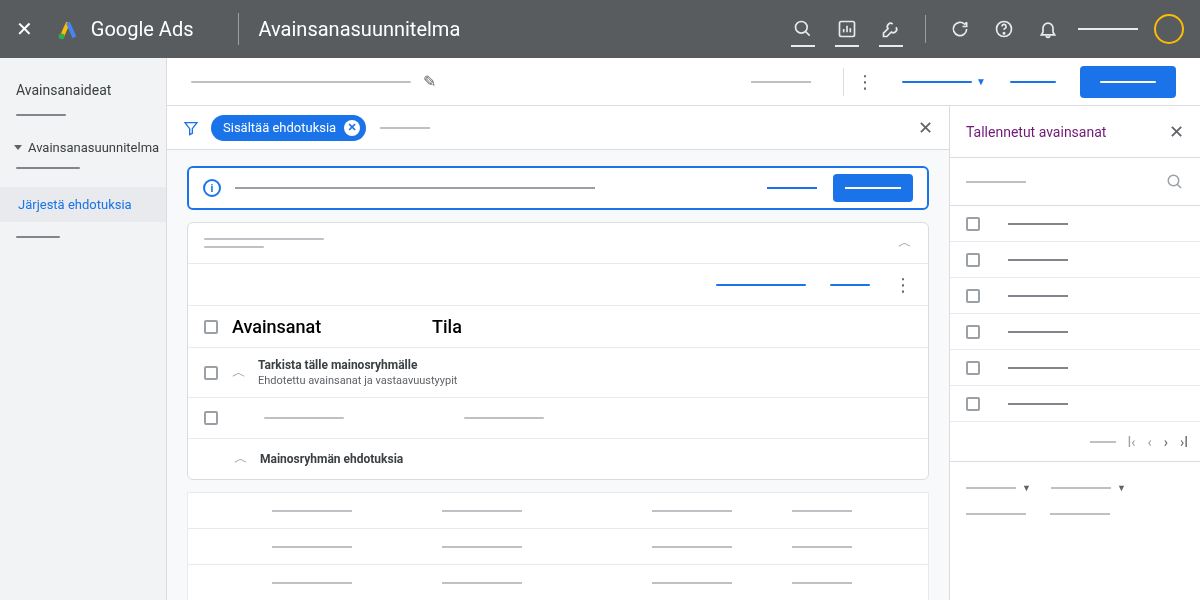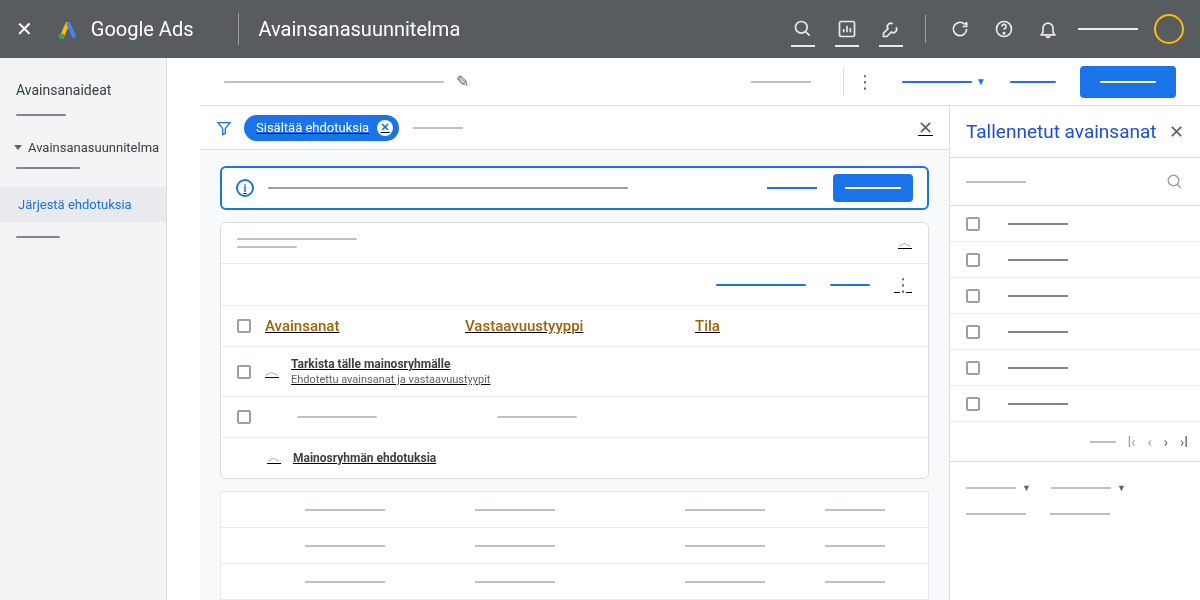--- a/index.html
+++ b/index.html
@@ -13,21 +13,21 @@
 .topbar .divider { width: 1px; height: 32px; background: rgba(255,255,255,.4); margin: 0 20px; }
 .topbar .title { font-size: 20px; font-weight: 400; }
 .topbar .spacer { flex: 1; }
 .topbar .icon-btn { width: 32px; height: 32px; display: flex; align-items: center; justify-content: center; margin: 0 6px; cursor: pointer; position: relative; }
 .topbar .icon-btn.under::after { content:''; position:absolute; bottom:-2px; left:4px; right:4px; height:2px; background:#e8eaed; }
 .topbar .vbar { width:1px; height:28px; background: rgba(255,255,255,.4); margin: 0 12px; }
 .topbar .placeholder-line { width:60px; height:2px; background:#e8eaed; margin:0 8px; }
 .topbar .avatar-ring { width:30px; height:30px; border:2px solid #fbbc04; border-radius:50%; margin-left:8px; }
 
 
-.main { display:flex; height:calc(600px - 58px);gap:33px; }
+.main { display:flex; height:calc(600px - 58px); }
 .sidebar { width:167px; background:#f1f3f4; border-right:1px solid #dadce0; padding-top:18px; }
 .sidebar .heading { font-size:14px; color:#3c4043; padding:6px 16px 10px; }
 .sidebar .ph-line { height:2px; background:#80868b; border-radius:1px; margin:6px 16px 18px; }
 .sidebar .ph-line.short { width:50px; }
 .sidebar .group-row { display:flex; align-items:center; padding:6px 14px; font-size:13px; color:#3c4043; }
 .sidebar .caret { width:0;height:0;border-left:4px solid transparent;border-right:4px solid transparent;border-top:5px solid #5f6368;margin-right:6px; }
 .sidebar .active { background:#e8eaed; color:#1a73e8; font-size:13px; padding:10px 16px; border-left:2px solid transparent; }
 
 .content { flex:1; display:flex; flex-direction:column; background:#fff; }
 
@@ -41,21 +41,21 @@
 .toolbar .vsep { width:1px; height:28px; background:#dadce0; margin:0 12px; }
 .toolbar .more-dots { color:#5f6368; font-size:18px; margin-right:16px; cursor:pointer; }
 .toolbar .link { color:#1a73e8; font-size:13px; margin:0 12px; display:flex; align-items:center; }
 .toolbar .link .ph { background:#1a73e8; width:70px; }
 .toolbar .link .chev { margin-left:4px; font-size:10px; }
 .toolbar .primary-btn { background:#1a73e8; color:#fff; border:none; border-radius:4px; height:32px; padding:0 20px; margin-left:12px; display:flex; align-items:center; }
 .toolbar .primary-btn .ph { background:#fff; width:56px; }
 
 
 .body-row { flex:1; display:flex; overflow:hidden; }
-.table-area { flex:1; border-right:1px solid #dadce0; display:flex; flex-direction:column;text-decoration:underline; }
+.table-area { flex:1; border-right:1px solid #dadce0; display:flex; flex-direction:column; }
 .right-panel { width:250px; display:flex; flex-direction:column; }
 
 
 .filter-bar { height:44px; border-bottom:1px solid #dadce0; display:flex; align-items:center; padding:0 16px; }
 .filter-icon { color:#1a73e8; margin-right:12px; font-size:16px; }
 .chip { background:#1a73e8; color:#fff; border-radius:14px; height:26px; display:flex; align-items:center; padding:0 6px 0 12px; font-size:13px; }
 .chip .x { width:16px; height:16px; background:#fff; color:#1a73e8; border-radius:50%; display:flex; align-items:center; justify-content:center; font-size:11px; font-weight:bold; margin-left:8px; }
 .filter-bar .ph { width:50px; height:2px; background:#bdc1c6; margin-left:14px; }
 .filter-bar .sp { flex:1; }
 .filter-bar .close { color:#5f6368; font-size:18px; cursor:pointer; }
@@ -71,33 +71,33 @@
 .info-box .mini-btn .ph { background:#fff; width:56px; }
 
 .card { background:#fff; border:1px solid #dadce0; border-radius:6px; }
 .card .section { border-bottom:1px solid #e8eaed; }
 .card .section:last-child { border-bottom:none; }
 .card .row { display:flex; align-items:center; padding:10px 16px; min-height:40px; }
 .card .row .ph { height:2px; background:#bdc1c6; border-radius:1px; }
 .card .row .link-ph { height:2px; background:#1a73e8; border-radius:1px; }
 .card .collapse-chev { color:#9aa0a6; font-size:14px; cursor:pointer; }
 .chk { width:14px; height:14px; border:2px solid #9aa0a6; border-radius:2px; margin-right:14px; flex-shrink:0; }
-.th { font-size:15px; color:#a16207; font-weight:500; }
+.th { font-size:18px; color:#000000; font-weight:500; }
 .td-title { font-size:12px; color:#3c4043; font-weight:700; }
 .td-sub { font-size:11px; color:#5f6368; margin-top:2px; }
 
 .card-row-links { justify-content:flex-end; gap:24px; }
 
 .flat-table { margin-top:12px; background:#fff; border:1px solid #e8eaed; border-top:none; }
 .flat-table .row { display:flex; align-items:center; height:36px; border-top:1px solid #e8eaed; padding:0 24px; }
 .flat-table .ph { height:2px; background:#bdc1c6; }
 
 
 .rp-header { height:52px; border-bottom:1px solid #dadce0; display:flex; align-items:center; padding:0 16px; }
-.rp-header .title { font-size:19px; color:#1d4ed8; flex:1; }
+.rp-header .title { font-size:14px; color:#701a75; flex:1; }
 .rp-header .close { color:#5f6368; font-size:18px; cursor:pointer; }
 .rp-search { height:48px; border-bottom:1px solid #dadce0; display:flex; align-items:center; padding:0 16px; }
 .rp-search .ph { width:60px; height:2px; background:#bdc1c6; }
 .rp-search .sp { flex:1; }
 .rp-search .mag { color:#9aa0a6; font-size:18px; }
 .rp-list { }
 .rp-list .item { height:36px; border-bottom:1px solid #e8eaed; display:flex; align-items:center; padding:0 16px; }
 .rp-list .item .ph { width:60px; height:2px; background:#80868b; margin-left:14px; }
 .rp-pager { height:40px; display:flex; align-items:center; justify-content:flex-end; padding:0 12px; gap:12px; border-bottom:1px solid #dadce0; }
 .rp-pager .ph { width:26px; height:2px; background:#bdc1c6; }
@@ -250,21 +250,20 @@
               <div class="row card-row-links">
                 <div class="link-ph" style="width:90px"></div>
                 <div class="link-ph" style="width:40px"></div>
                 <span style="color:#5f6368;font-size:18px;cursor:pointer">⋮</span>
               </div>
             </div>
             <div class="section">
               <div class="row">
                 <div class="chk"></div>
                 <div class="th" style="width:200px">Avainsanat</div>
-                <div class="th" style="width:230px">Vastaavuustyyppi</div>
                 <div class="th">Tila</div>
               </div>
             </div>
             <div class="section">
               <div class="row">
                 <div class="chk"></div>
                 <span class="collapse-chev" style="margin-right:12px">︿</span>
                 <div>
                   <div class="td-title">Tarkista tälle mainosryhmälle</div>
                   <div class="td-sub">Ehdotettu avainsanat ja vastaavuustyypit</div>

